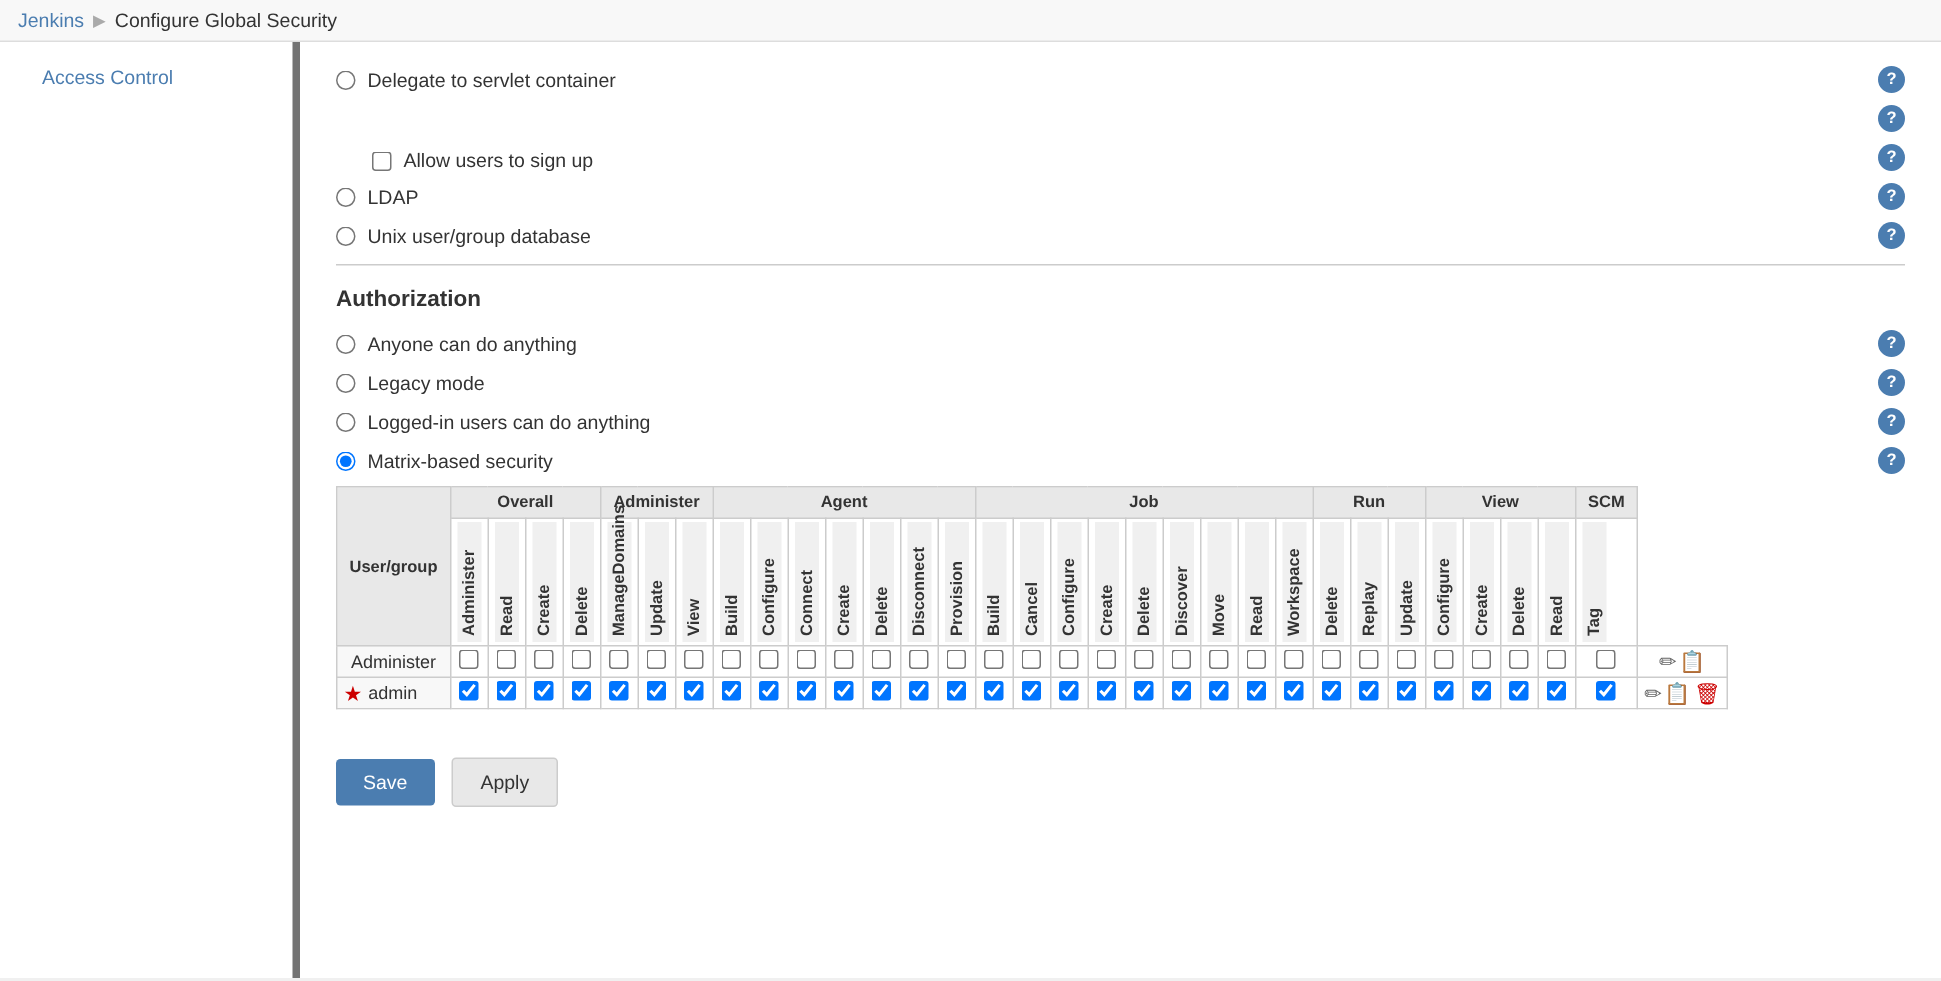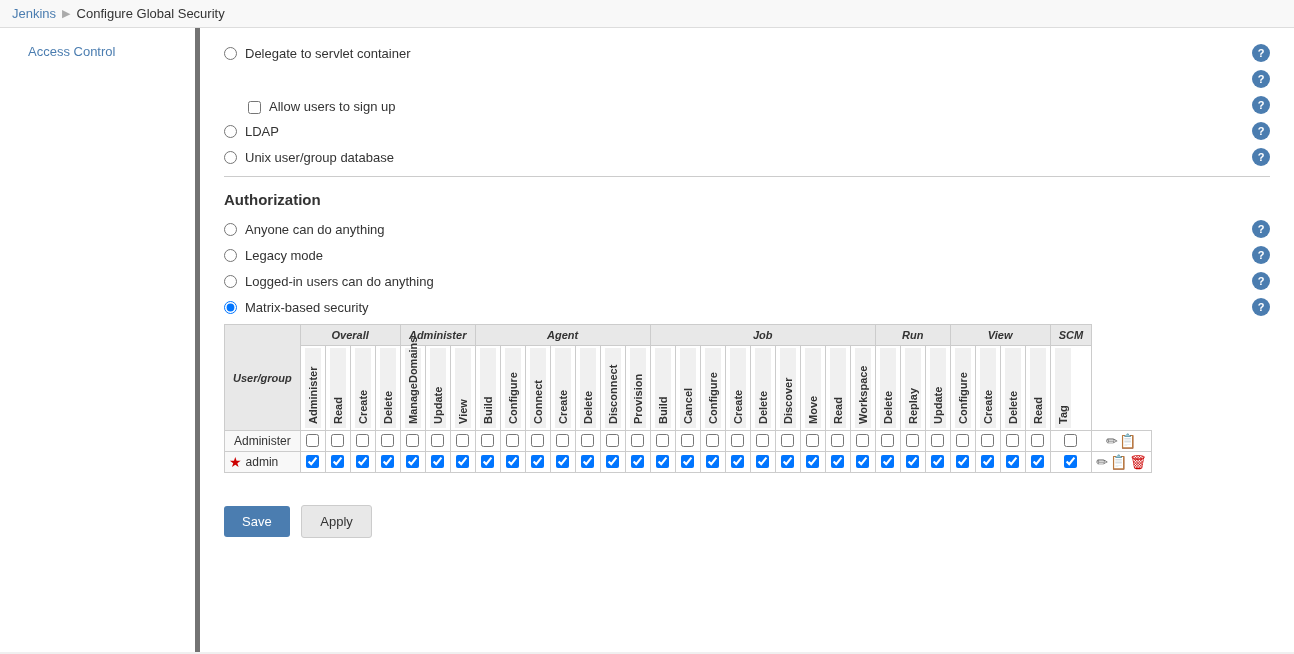--- a/index.html
+++ b/index.html
@@ -101,21 +101,20 @@
     .matrix-table th, .matrix-table td {
       border: 1px solid #ccc;
       text-align: center;
       padding: 2px 4px;
     }
 
     .matrix-table .group-header {
       background: #e8e8e8;
       font-weight: bold;
       padding: 4px 8px;
-      font-style: italic;
     }
 
     .col-header-rotate {
       writing-mode: vertical-rl;
       transform: rotate(180deg);
       white-space: nowrap;
       font-size: 11px;
       padding: 4px 2px;
       background: #f0f0f0;
       height: 80px;

